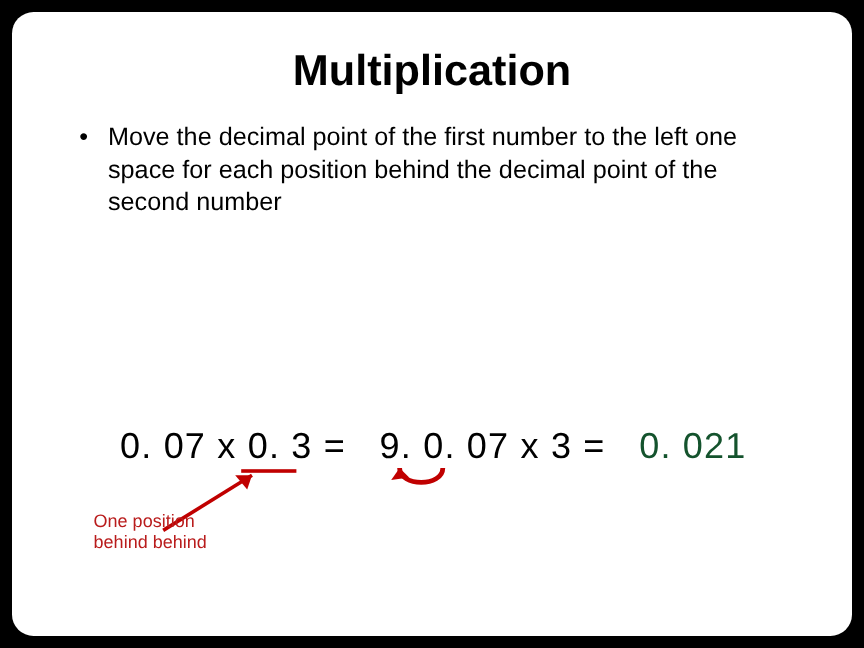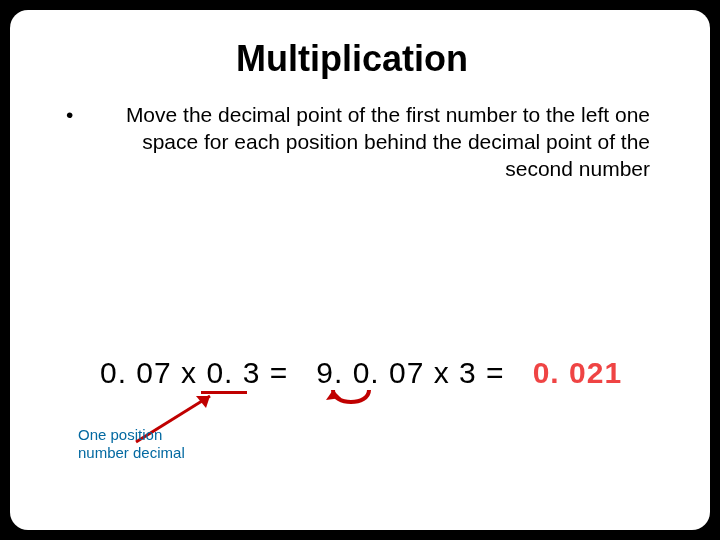--- a/index.html
+++ b/index.html
@@ -10,61 +10,60 @@
     align-items: center;
     justify-content: center;
     font-family: Arial, Helvetica, sans-serif;
   }
   .slide {
     width: 700px;
     height: 520px;
     background: #fff;
     border-radius: 18px;
     box-shadow: 0 0 0 1px rgba(0,0,0,0.2);
-    padding: 28px 60px 20px 44px;
+    padding: 28px 44px 20px 44px;
     position: relative;
   }
   .title {
     text-align: center;
     font-size: 36px;
     font-weight: bold;
     color: #000;
     margin-bottom: 22px;
   }
   .bullets {
     list-style: none;
     color: #000;
     font-size: 21px;
     line-height: 1.28;
     margin-left: 6px;
   }
   .bullets li {
     position: relative;
     padding-left: 30px;
     margin-bottom: 4px;
-    text-align: right;
   }
   .bullets li::before {
     content: "•";
     position: absolute;
     left: 6px;
     top: 0;
     font-size: 21px;
   }
   .equation-row {
     position: absolute;
     left: 90px;
     top: 346px;
     font-size: 30px;
     color: #000;
     white-space: nowrap;
     letter-spacing: 1px;
   }
   .eq-part { display: inline; text-align: right; }
-  .eq-answer { color: #ef4444; font-weight: bold; }
+  .eq-answer { color: #14532d; font-weight: normal; }
   .underline-red {
     position: absolute;
     left: 191px;
     top: 381px;
     width: 46px;
     height: 3px;
     background: #c00000;
   }
   .arrow-svg {
     position: absolute;
@@ -81,21 +80,21 @@
     width: 60px;
     height: 28px;
     pointer-events: none;
   }
   .caption {
     position: absolute;
     left: 68px;
     top: 416px;
     font-size: 15px;
     line-height: 1.2;
-    color: #0369a1;
+    color: #b91c1c;
   }
 </style>
 </head>
 <body>
 
 <div class="slide">
 
   <h1 class="title">Multiplication</h1>
 
   <ul class="bullets">
@@ -117,16 +116,16 @@
     <polygon points="80,8 66,8 76,20" fill="#c00000"></polygon>
   </svg>
 
   <svg class="curve-svg" viewBox="0 0 60 28">
     <path d="M 48 2 C 48 18, 12 18, 12 2" fill="none" stroke="#c00000" stroke-width="4"></path>
     <polygon points="12,2 5,12 20,10" fill="#c00000"></polygon>
   </svg>
 
   <div class="caption">
     <div>One position</div>
-    <div>number decimal</div>
+    <div>behind behind</div>
   </div>
 
 </div>
 
 </body></html>

